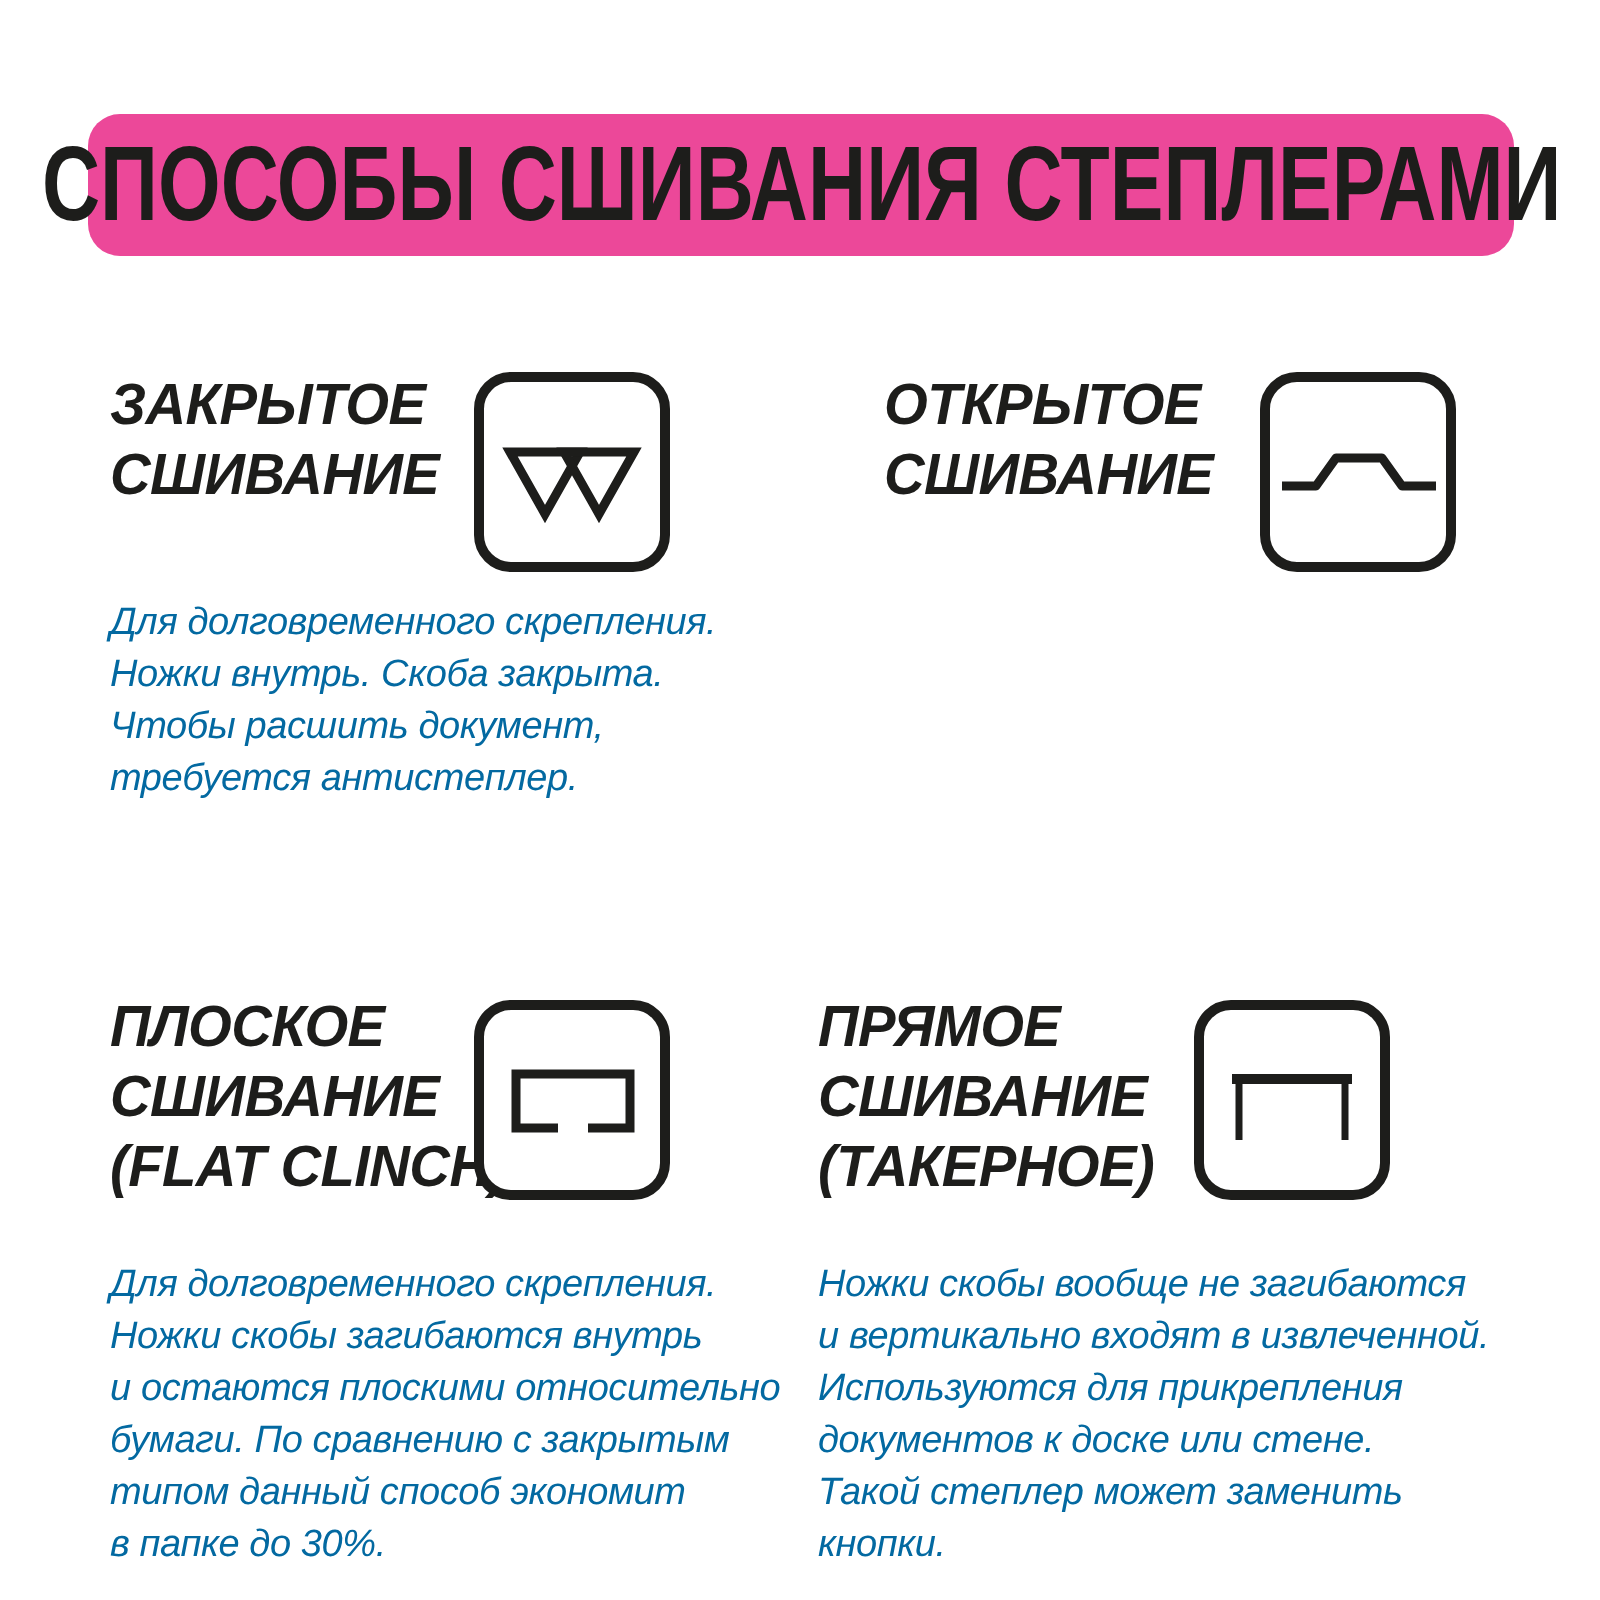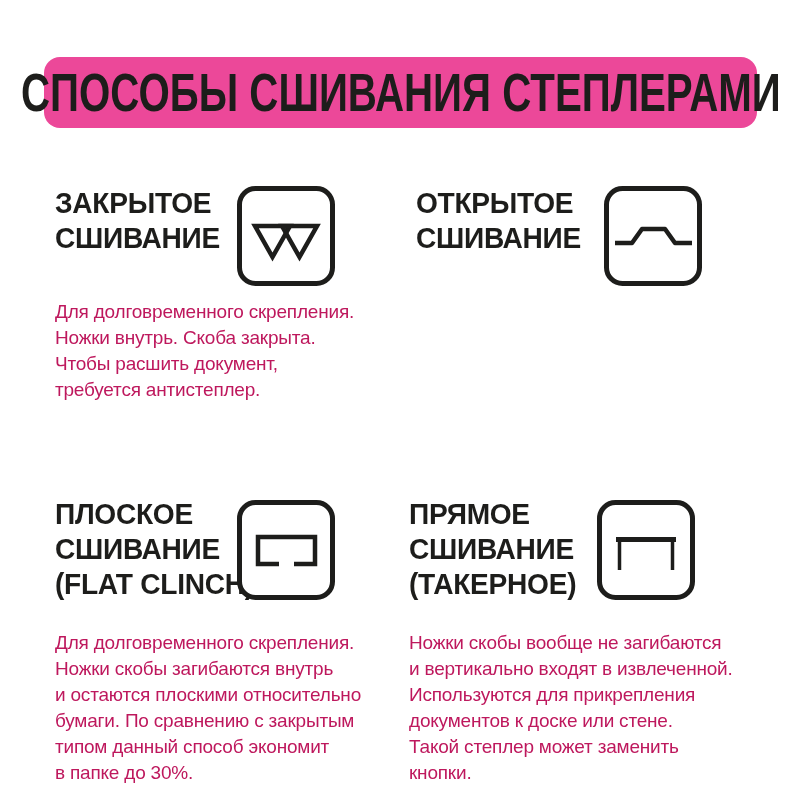--- a/index.html
+++ b/index.html
@@ -35,23 +35,24 @@
     font-weight: 700;
     color: #1d1d1b;
     white-space: nowrap;
     transform: scaleX(0.76);
     transform-origin: center center;
     letter-spacing: 0px;
   }
   
   .sec {
     position: absolute;
+    font-style: italic;
   }
   .sec-tl { left: 55px;  top: 186px; width: 350px; }
-  .sec-tr { left: 416px; top: 186px; width: 350px; }
+  .sec-tr { left: 442px; top: 186px; width: 350px; }
   .sec-bl { left: 55px;  top: 497px; width: 350px; }
   .sec-br { left: 409px; top: 497px; width: 350px; }
 
   .sec-title {
     font-size: 29px;
     font-weight: 700;
     line-height: 35px;
     letter-spacing: -0.3px;
     color: #1d1d1b;
     white-space: pre-line;
@@ -63,21 +64,21 @@
     top: 0px;
   }
   .sec-tl .icon-box, .sec-bl .icon-box { left: 182px; }
   .sec-tr .icon-box, .sec-br .icon-box { left: 188px; }
   .sec-bl .icon-box, .sec-br .icon-box { top: 3px; }
   .icon-box svg { display: block; }
 
   .sec-desc {
     font-size: 19px;
     line-height: 26px;
-    color: #be185d;
+    color: #0369a1;
     white-space: pre-line;
     letter-spacing: -0.2px;
   }
   .row1 .sec-desc { margin-top: 43px; }
   .row2 .sec-desc { margin-top: 28px; }
 </style>
 </head>
 <body>
 
 <div class="canvas">

